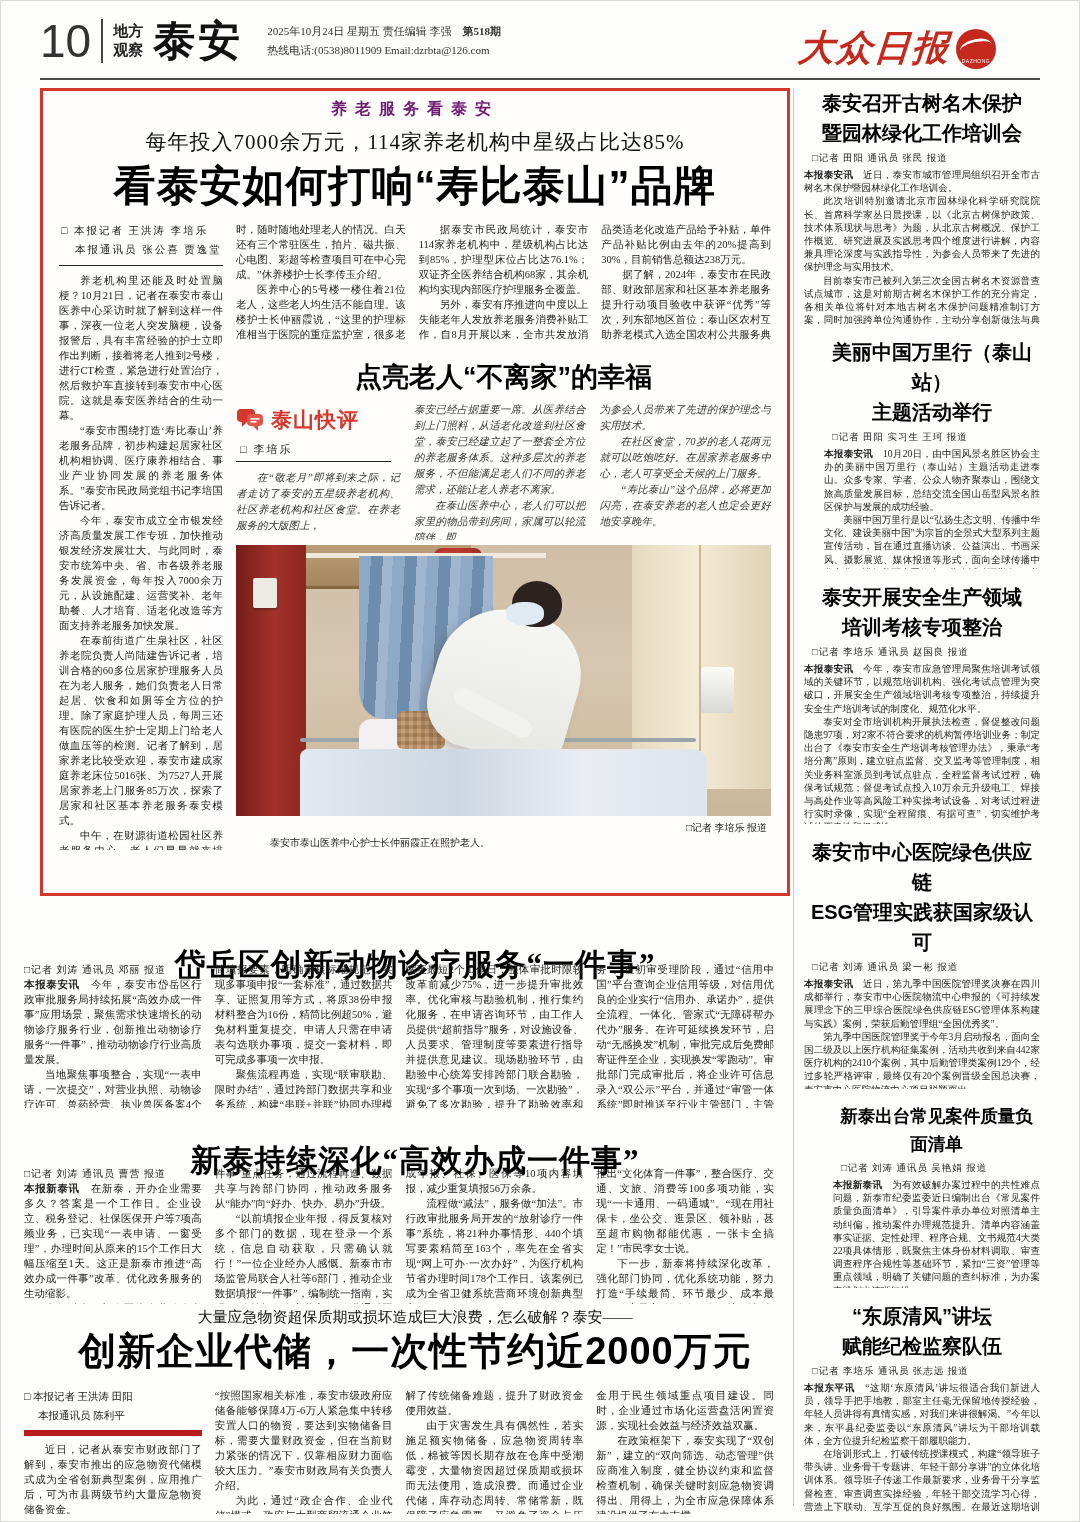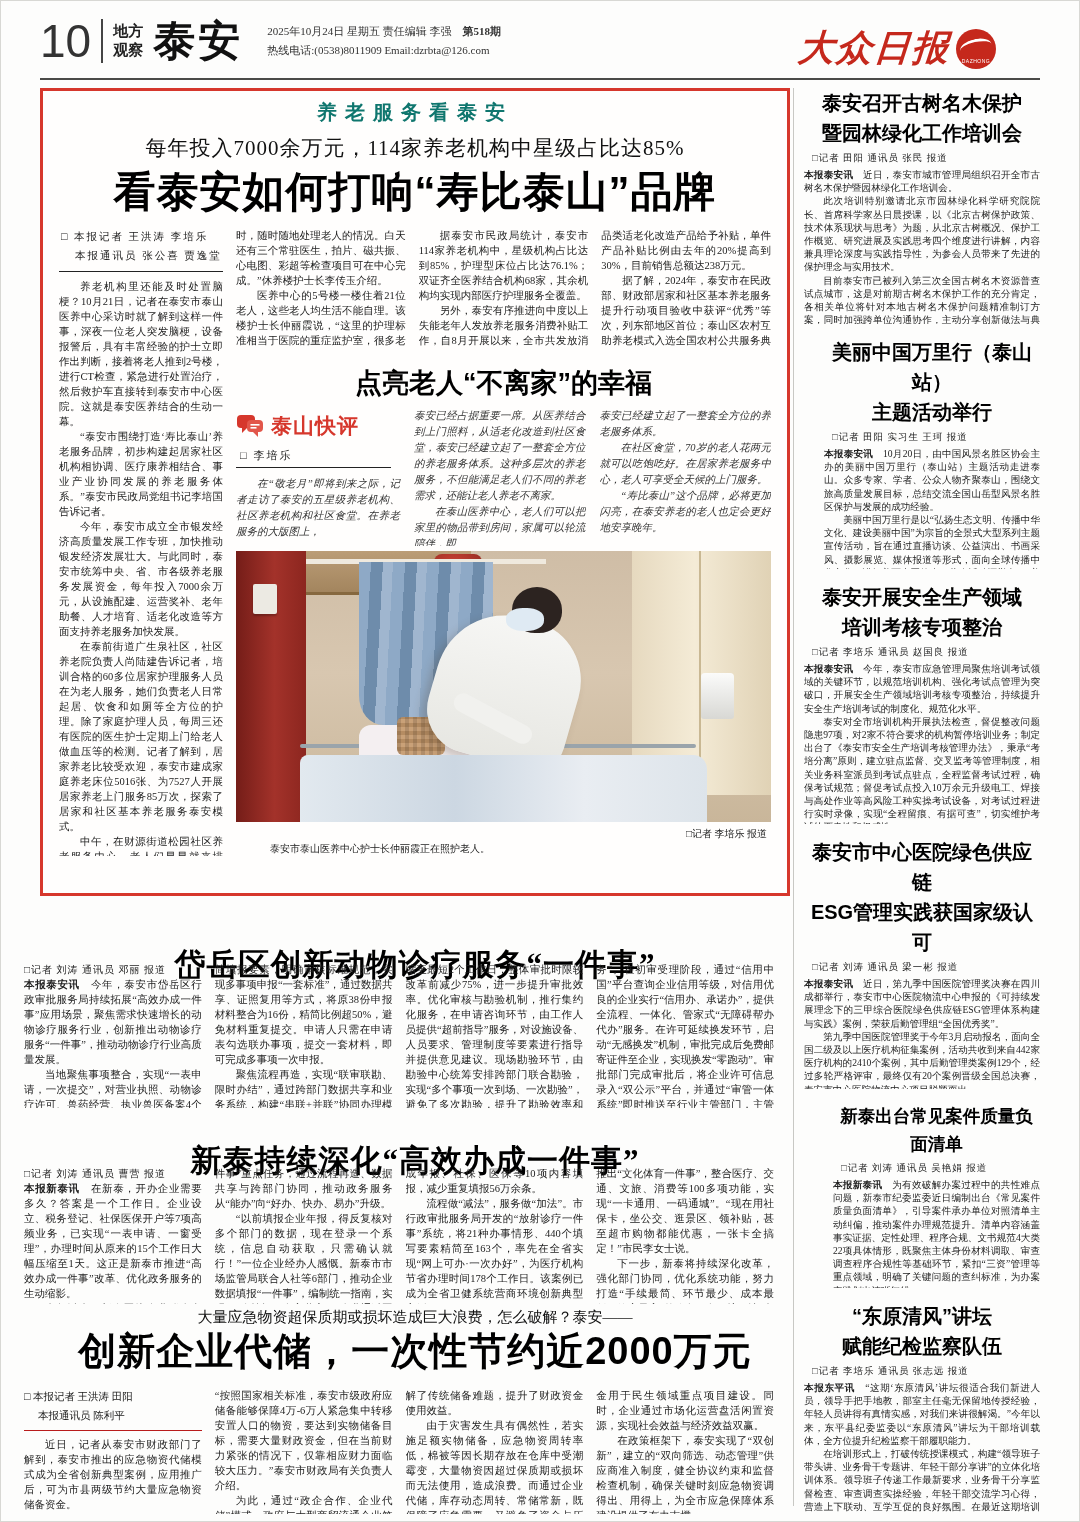--- a/index.html
+++ b/index.html
@@ -22,21 +22,21 @@
   .masthead-logo{width:40px;height:40px;border-radius:50%;background:#c5281c;position:relative;overflow:hidden;}
   .masthead-logo .swoosh{position:absolute;left:4px;top:10px;width:32px;height:14px;border-radius:50%;
                  border-top:3px solid #fff;transform:rotate(-12deg);}
   .masthead-logo .lg-txt{position:absolute;left:0;right:0;bottom:5px;text-align:center;color:#fff;font-size:5px;
                  font-family:"Liberation Sans",sans-serif;letter-spacing:.5px;}
   .header-rule{position:absolute;left:40px;top:78px;width:1000px;height:2px;background:#4a4a48;}
 
   
   .main-box{position:absolute;left:40px;top:88px;width:750px;height:808px;border:3px solid #d6372c;
             box-sizing:border-box;padding:8px 16px 10px;background:#fffefd;}
-  .kicker{text-align:center;color:#0f766e;font-size:20px;font-weight:bold;letter-spacing:8px;
+  .kicker{text-align:center;color:#701a75;font-size:16px;font-weight:bold;letter-spacing:8px;
           font-family:"Liberation Sans",sans-serif;}
   .subtitle{text-align:center;font-size:21px;color:#111;margin-top:8px;letter-spacing:1px;}
   .main-headline{text-align:center;font-size:42px;font-weight:900;color:#000;margin-top:6px;letter-spacing:1px;
           font-family:"Liberation Sans",sans-serif;line-height:1.15;}
   .main-body{display:flex;gap:13px;margin-top:12px;height:628px;overflow:hidden;}
   .mcol1{width:164px;flex:none;overflow:hidden;}
   .byline-box{font-size:10.5px;line-height:1.8;border-bottom:1px solid #222;padding:0 0 5px 2px;margin-bottom:7px;}
   .byline-box .nm{letter-spacing:2px;}
   .right-wrap{flex:1;display:flex;flex-direction:column;min-width:0;}
   .top-cols{display:flex;gap:13px;height:122px;overflow:hidden;}
@@ -107,21 +107,21 @@
   .b-head{position:absolute;left:40px;width:750px;text-align:center;font-weight:900;color:#000;}
   .b-head.serifhead{font-family:"Liberation Serif",serif;font-size:31px;letter-spacing:1px;}
   .b1-head{top:944px;} .b2-head{top:1140px;}
   .b-cols{position:absolute;left:24px;width:750px;display:flex;gap:13px;overflow:hidden;}
   .b1-cols{top:962px;height:146px;} .b2-cols{top:1166px;height:138px;} .b3-cols{top:1388px;height:126px;}
   .b-col{flex:1;overflow:hidden;}
   .b-byline{font-size:10px;line-height:15px;letter-spacing:1px;color:#222;}
   .b3-leadin{position:absolute;left:40px;top:1308px;width:750px;text-align:center;font-size:15px;color:#111;}
   .b3-head{position:absolute;left:40px;top:1326px;width:750px;text-align:center;font-size:38px;font-weight:900;
            font-family:"Liberation Sans",sans-serif;color:#000;letter-spacing:1px;}
-  .b3-byline{font-size:10.5px;line-height:1.8;border-bottom:1px solid #b91c1c;padding-bottom:4px;margin-bottom:6px;}
+  .b3-byline{font-size:10.5px;line-height:1.8;border-bottom:6px solid #b91c1c;padding-bottom:4px;margin-bottom:6px;}
 </style>
 </head>
 <body>
 
 <div class="page">
 
   <div class="header">
     <div class="hdr-left">
       <div class="page-num">10</div>
       <div class="hdr-divider"></div>
@@ -199,21 +199,21 @@
               <div class="c-author">□  李培乐</div>
               <div>
                   <p class="indent">在“敬老月”即将到来之际，记者走访了泰安的五星级养老机构、社区养老机构和社区食堂。在养老服务的大版图上，</p>
                 </div>
             </div>
             <div class="c-colB kai">
                 <p>泰安已经占据重要一席。从医养结合到上门照料，从适老化改造到社区食堂，泰安已经建立起了一整套全方位的养老服务体系。这种多层次的养老服务，不但能满足老人们不同的养老需求，还能让老人养老不离家。</p>
                 <p class="indent">在泰山医养中心，老人们可以把家里的物品带到房间，家属可以轮流陪伴，即</p>
               </div>
             <div class="c-colC kai">
-                <p>泰安已经建立起了一整套全方位的养老服务体系。</p>
+                <p>为参会人员带来了先进的保护理念与实用技术。</p>
                 <p class="indent">在社区食堂，70岁的老人花两元就可以吃饱吃好。在居家养老服务中心，老人可享受全天候的上门服务。</p>
                 <p class="indent">“寿比泰山”这个品牌，必将更加闪亮，在泰安养老的老人也定会更好地安享晚年。</p>
               </div>
           </div>
         </div>
 
         <div class="photo">
           <div class="ph-redwall"></div>
           <div class="ph-switch"></div>
           <div class="ph-shelf"></div>

